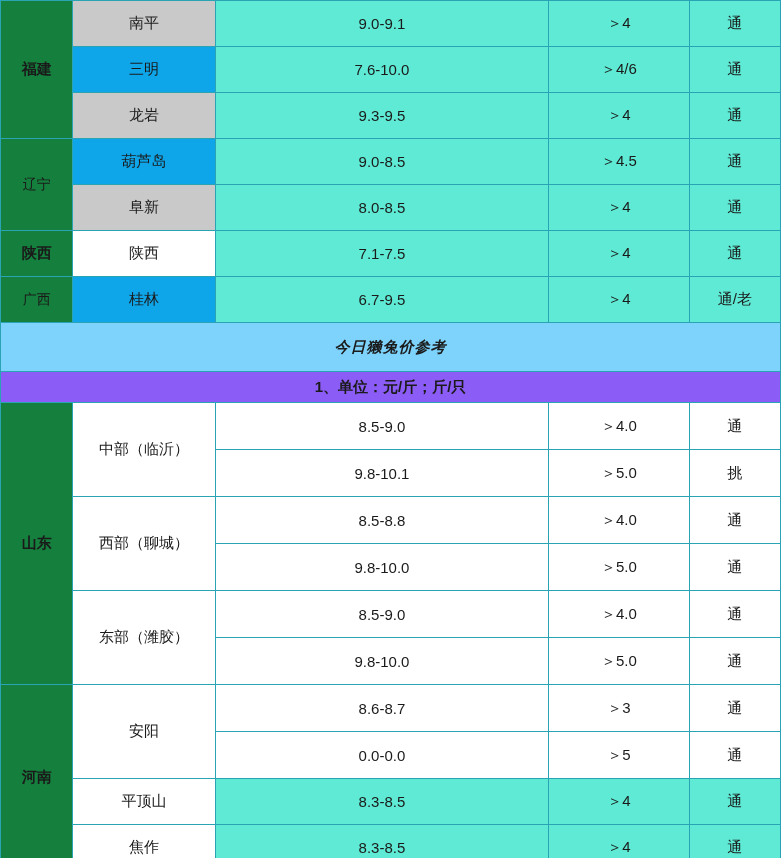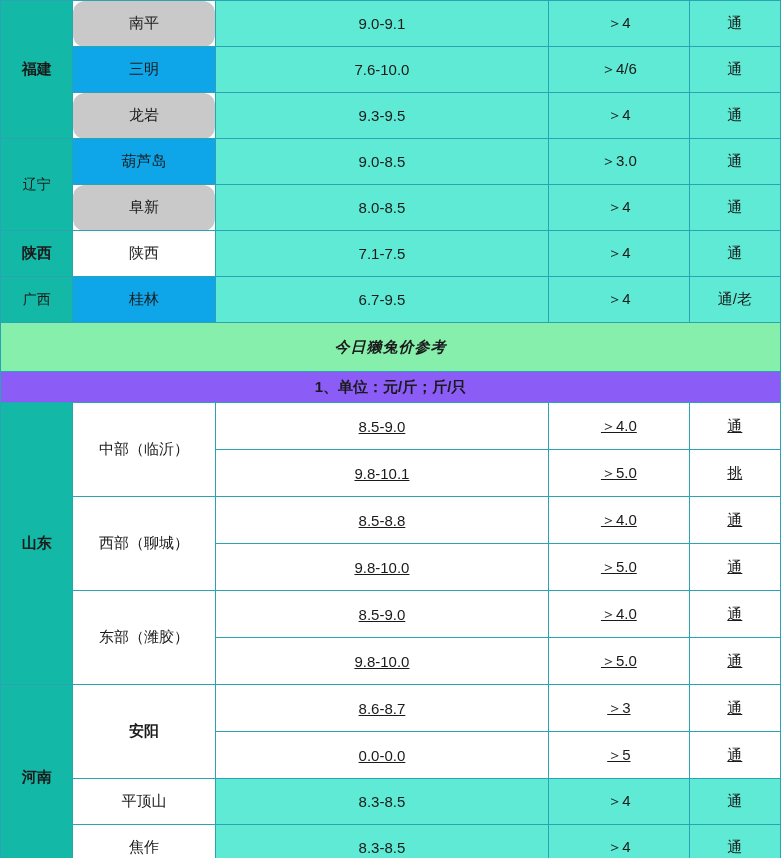--- a/index.html
+++ b/index.html
@@ -22,49 +22,48 @@
     border: 1px solid #2aa3b5;
     text-align: center;
     vertical-align: middle;
     font-size: 15px;
     color: #1a1a1a;
     padding: 0;
   }
   td.province {
     font-weight: bold;
     font-size: 15px;
-    background: #14b8a6;
+    background: #15803d;
   }
   td.province.plain {
     font-weight: normal;
     font-size: 14px;
   }
   td.region-gray {
     background: #c9c9c9;
-    border-radius: 12px;
   }
   td.region-light {
     background: #0ea5e9;
   }
   td.region-white {
     background: #ffffff;
   }
   td.price, td.weight, td.note {
     background: #5eead4;
   }
   .col-prov { width: 72px; }
   .col-region { width: 142px; }
   .col-price { width: 332px; }
   .col-weight { width: 140px; }
   .col-note { width: 91px; }
 
   tr.row-h { height: 46px; }
 
   .banner-row td {
-    background: #86efac;
+    background: #7dd3fc;
     border: 1px solid #1ab84a;
     height: 48px;
   }
   .banner-title {
     color: #ff2d00;
     font-weight: bold;
     font-size: 23px;
     letter-spacing: 1px;
     text-align: center;
     font-style: italic;
@@ -76,21 +75,20 @@
   }
   .unit-text {
     color: #ffffff;
     font-weight: bold;
     font-size: 14px;
     text-align: left;
     padding-left: 8px;
   }
   td.nested {
     padding: 0;
-    text-decoration: underline;
   }
   table.inner {
     border-collapse: collapse;
     width: 100%;
   }
   table.inner td {
     border: 0;
     border-bottom: 1px solid #2aa3b5;
   }
   table.inner tr:last-child td {
@@ -127,21 +125,21 @@
       <td class="region-gray">龙岩</td>
       <td class="price">9.3-9.5</td>
       <td class="weight">＞4</td>
       <td class="note">通</td>
     </tr>
 
     <tr class="row-h">
       <td class="province plain" rowspan="2">辽宁</td>
       <td class="region-light">葫芦岛</td>
       <td class="price">9.0-8.5</td>
-      <td class="weight">＞3.0</td>
+      <td class="weight">＞4.5</td>
       <td class="note">通</td>
     </tr>
     <tr class="row-h">
       <td class="region-gray">阜新</td>
       <td class="price">8.0-8.5</td>
       <td class="weight">＞4</td>
       <td class="note">通</td>
     </tr>
 
     <tr class="row-h">
@@ -281,21 +279,21 @@
           <tr>
                 <td style="height:46px;">通</td>
               </tr>
         </tbody>
           </table>
       </td>
     </tr>
 
     <tr>
       <td class="province" rowspan="3">河南</td>
-      <td class="region-white" style="height:92px;font-weight:bold;">安阳</td>
+      <td class="region-white" style="height:92px;">安阳</td>
       <td class="nested">
         <table class="inner">
           <tbody>
               <tr>
                 <td style="height:46px;">8.6-8.7</td>
               </tr>
           <tr>
                 <td style="height:46px;">0.0-0.0</td>
               </tr>
         </tbody>

